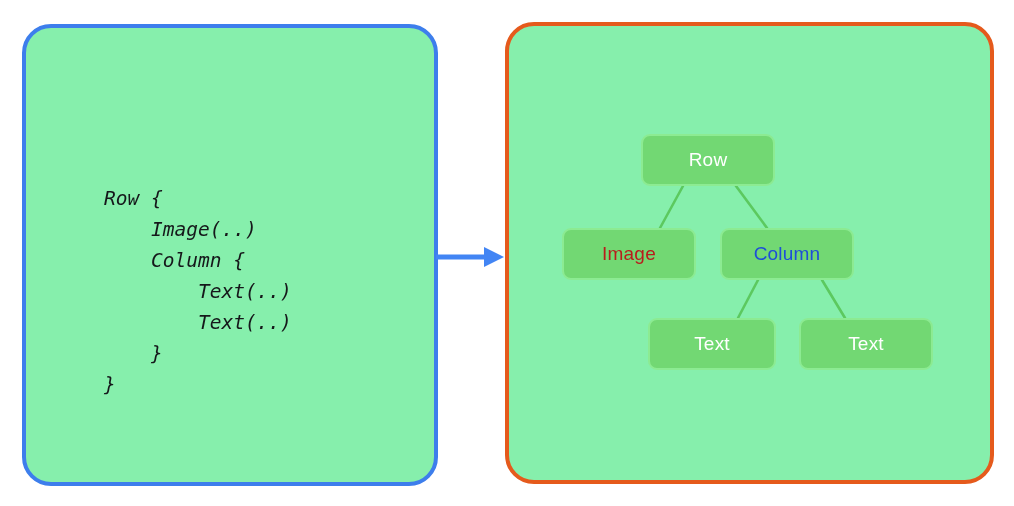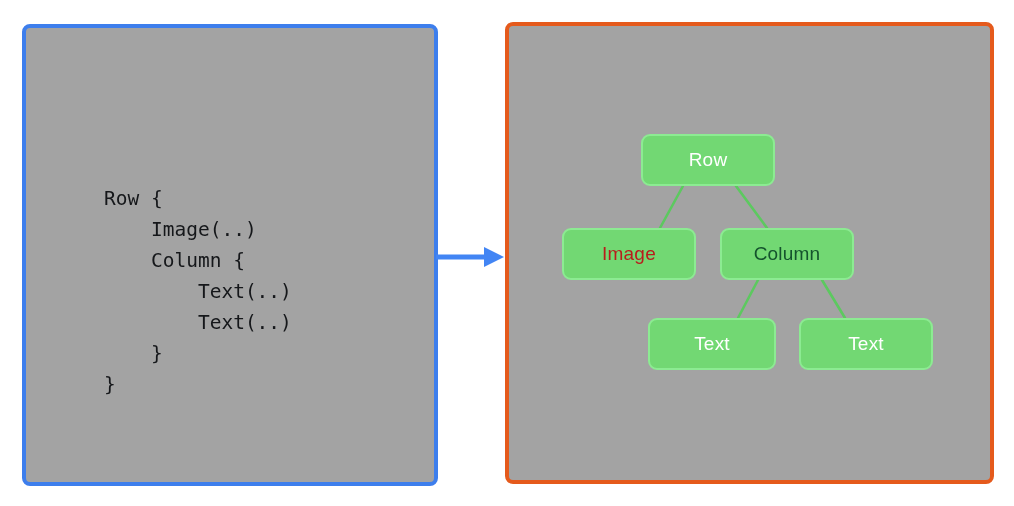--- a/index.html
+++ b/index.html
@@ -19,22 +19,23 @@
     position: absolute;
     left: 0; top: 0;
     width: 1014px;
     height: 506px;
   }
 
   
   .panel {
     position: absolute;
     box-sizing: border-box;
-    background: #a3a3a3;
-    border-radius: 8px;
+    background: #86efac;
+    border-radius: 29px;
+    font-style: italic;
   }
   #code-panel {
     left: 22px;
     top: 24px;
     width: 416px;
     height: 462px;
     border: 4px solid #3d7eec;
   }
   #tree-panel {
     left: 505px;
@@ -139,20 +140,20 @@
         <line x1="253" y1="258" x2="233" y2="296" stroke="#5cc95f"></line>
 
         <line x1="317" y1="258" x2="340" y2="296" stroke="#5cc95f"></line>
       </g>
     </svg>
 
     <div class="node" id="node-row" style="background: rgb(114, 216, 115); border-color: rgb(140, 235, 146); color: rgb(255, 255, 255);">Row</div>
 
     <div class="node" id="node-image" style="background: rgb(114, 216, 115); border-color: rgb(140, 235, 146); color: #b91c1c;">Image</div>
 
-    <div class="node" id="node-column" style="background: rgb(114, 216, 115); border-color: rgb(140, 235, 146); color: #14532d;">Column</div>
+    <div class="node" id="node-column" style="background: rgb(114, 216, 115); border-color: rgb(140, 235, 146); color: #1d4ed8;">Column</div>
 
     <div class="node" id="node-text-1" style="background: rgb(114, 216, 115); border-color: rgb(140, 235, 146); color: rgb(255, 255, 255);">Text</div>
 
     <div class="node" id="node-text-2" style="background: rgb(114, 216, 115); border-color: rgb(140, 235, 146); color: rgb(255, 255, 255);">Text</div>
   </div>
 
 </div>
 
 </body></html>

